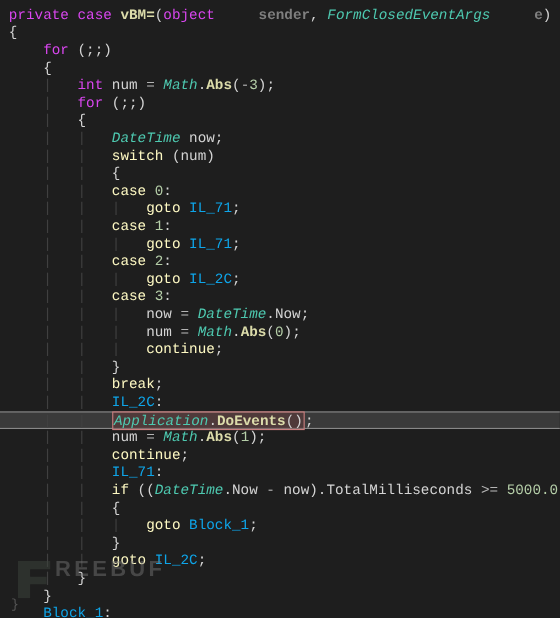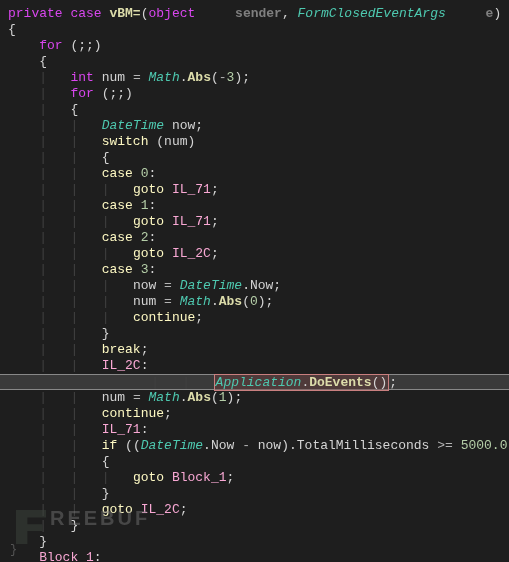--- a/index.html
+++ b/index.html
@@ -22,38 +22,37 @@
     white-space: pre;
     height: 16px;
   }
   .highlighted-line {
     background: #3a3a3a;
     border-top: 1px solid #888;
     border-bottom: 1px solid #888;
     margin-left: -8px;
     padding-left: 8px;
     width: 509px;
-    text-align: center;
   }
   .sel-box {
     border: 1px solid #c97f7f;
     background: rgba(120,60,60,0.35);
     padding: 0 1px;
   }
   
   .kw    { color: #d946ef; }   
   .flow  { color: #fef9c3; }   
   .type  { color: #4ec9b0; font-style: italic; }   
   .meth  { color: #dcdcaa; font-weight: bold; }   
   .ident { color: #d4d4d4; }
   .param { color: #7f7f7f; font-weight: bold; margin-left: 32px; }
   .num   { color: #b5cea8; }
   .punc  { color: #d4d4d4; }
   .op    { color: #b4b4b4; }
-  .label { color: #f9a8d4; margin-top: 17px; }
+  .label { color: #0ea5e9; margin-top: 17px; }
   .guide { color: #404040; }
 
   .watermark {
     position: absolute;
     left: 16px;
     bottom: 18px;
     font-family: Arial, sans-serif;
     font-size: 20px;
     font-weight: 700;
     letter-spacing: 3px;

